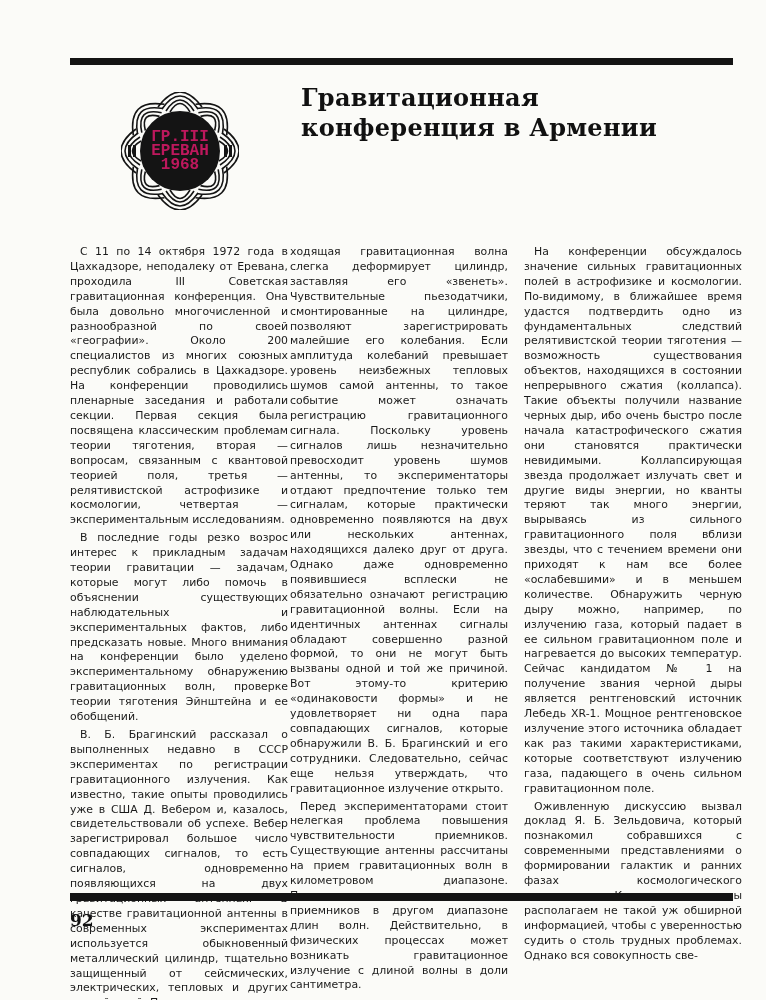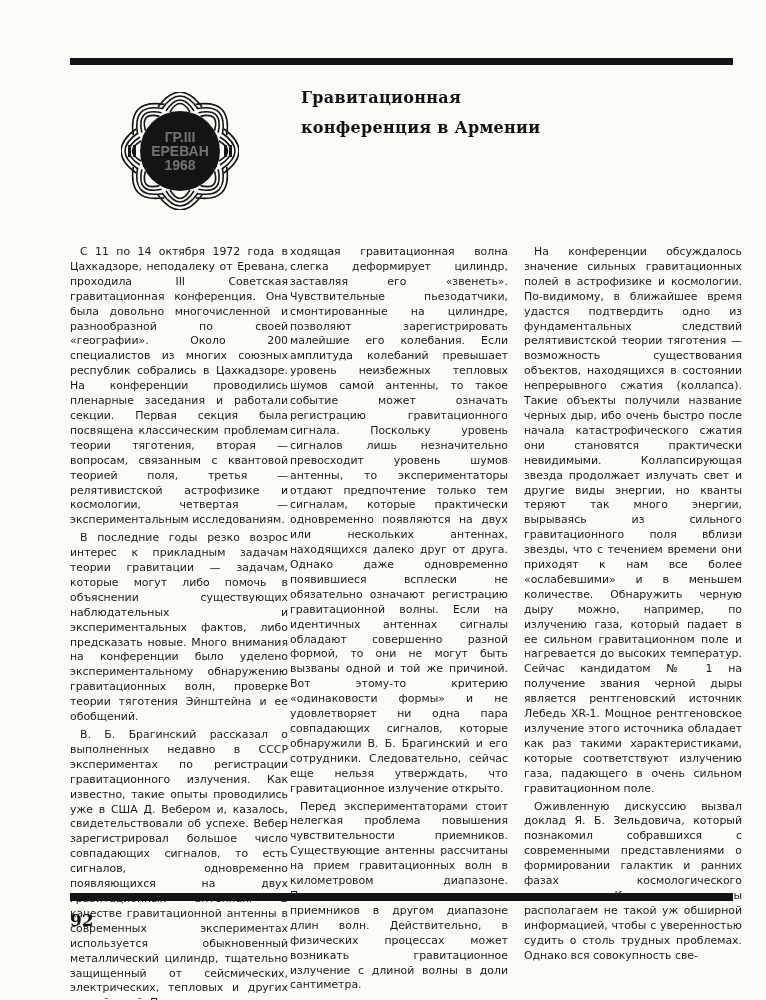--- a/index.html
+++ b/index.html
@@ -6,21 +6,21 @@
   body {
     width: 766px; height: 1000px; background: #fbfbf8; position: relative; overflow: hidden;
     font-family: "DejaVu Sans", sans-serif; color: #161616;
   }
   .rule { position: absolute; left: 70px; width: 663px; background: #141414; }
   .rule.top { top: 58px; height: 7px; }
   .rule.bottom { top: 893px; height: 8px; }
   .logo { position: absolute; left: 121px; top: 92px; width: 118px; height: 118px; }
   .title {
     position: absolute; left: 301px; top: 83px; margin: 0;
-    font-family: "DejaVu Serif", serif; font-weight: 900; font-size: 16px; line-height: 30px;
+    font-family: "DejaVu Serif", serif; font-weight: 900; font-size: 24px; line-height: 30px;
     color: #111; letter-spacing: 0.3px;
   }
   .title span { display: block; }
   .col {
     position: absolute; top: 245px; width: 218px;
     font-size: 10.9px; line-height: 14.9px; text-align: justify; hyphens: manual;
     font-family: "DejaVu Sans", sans-serif; color: #1a1a1a;
   }
   .col p { margin: 0 0 3px 0; text-indent: 10px; }
   .col p.cont { text-indent: 0; }
@@ -57,21 +57,21 @@
         <use href="#petal" transform="rotate(315)"></use>
       </g>
       <g fill="#141414">
         <rect x="-52" y="-6" width="3" height="12"></rect>
         <rect x="-47" y="-6" width="3" height="12"></rect>
         <rect x="44" y="-6" width="3" height="12"></rect>
         <rect x="49" y="-6" width="3" height="12"></rect>
       </g>
     </g>
   </svg>
-  <div style="position:absolute;left:0;top:38px;width:118px;text-align:center;color:#737373;font-family:Liberation Sans, sans-serif;font-weight:bold;font-size:14px;line-height:14px;">
+  <div style="position:absolute;left:0;top:38px;width:118px;text-align:center;color:#be185d;font-family:Liberation Mono, monospace;font-weight:bold;font-size:16px;line-height:14px;">
     <div>ГР.III</div>
     <div>ЕРЕВАН</div>
     <div>1968</div>
   </div>
 </div>
 
 <h1 class="title">
   <span>Гравитационная</span>
   <span>конференция в Армении</span>
 </h1>

